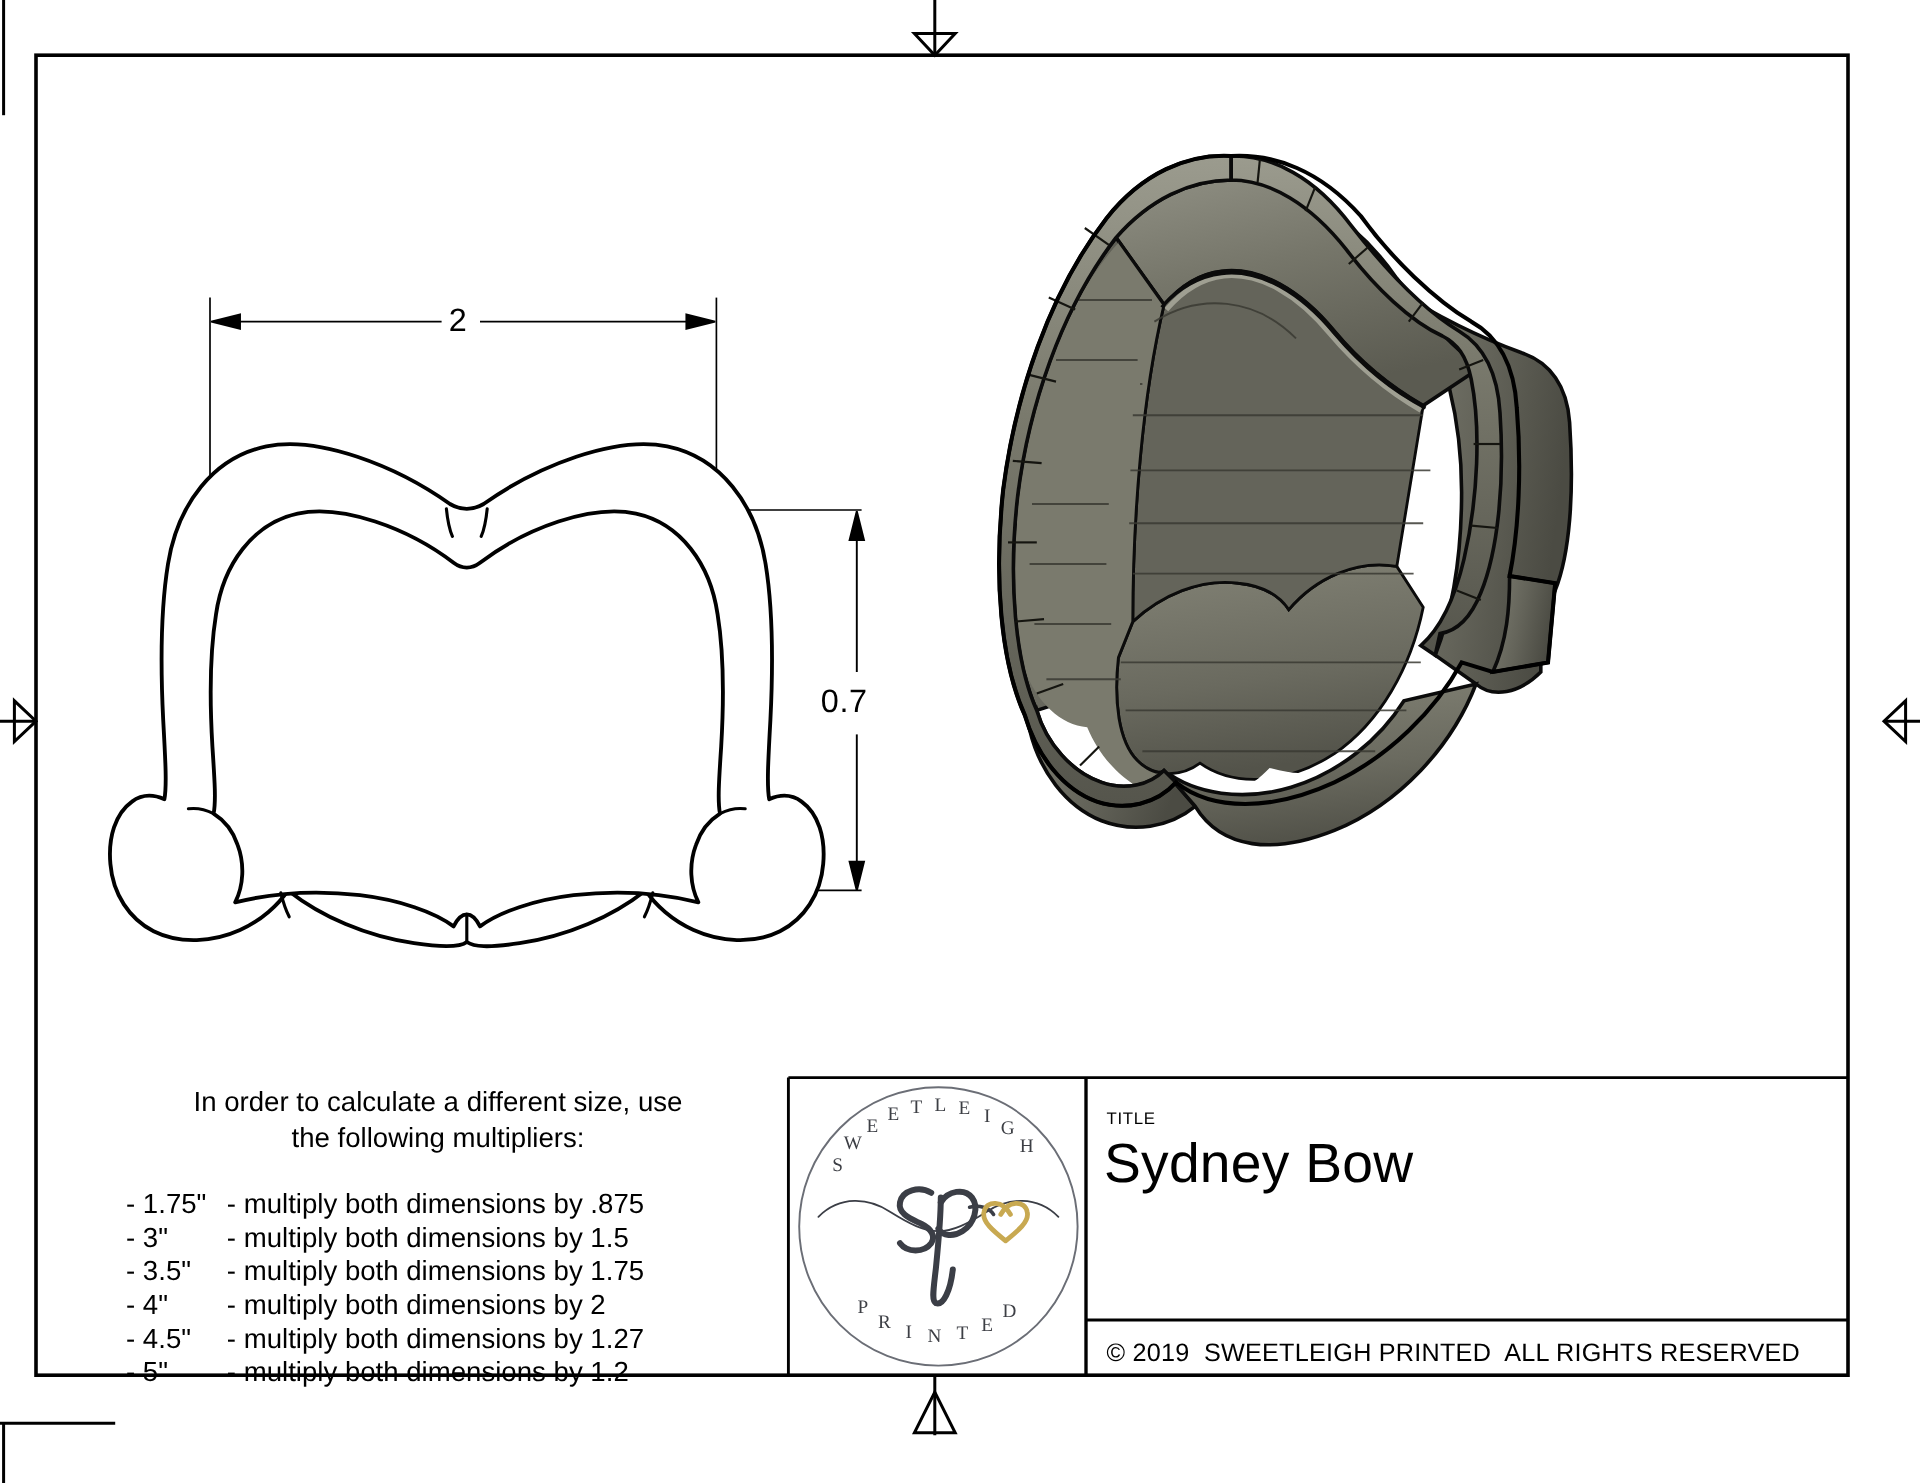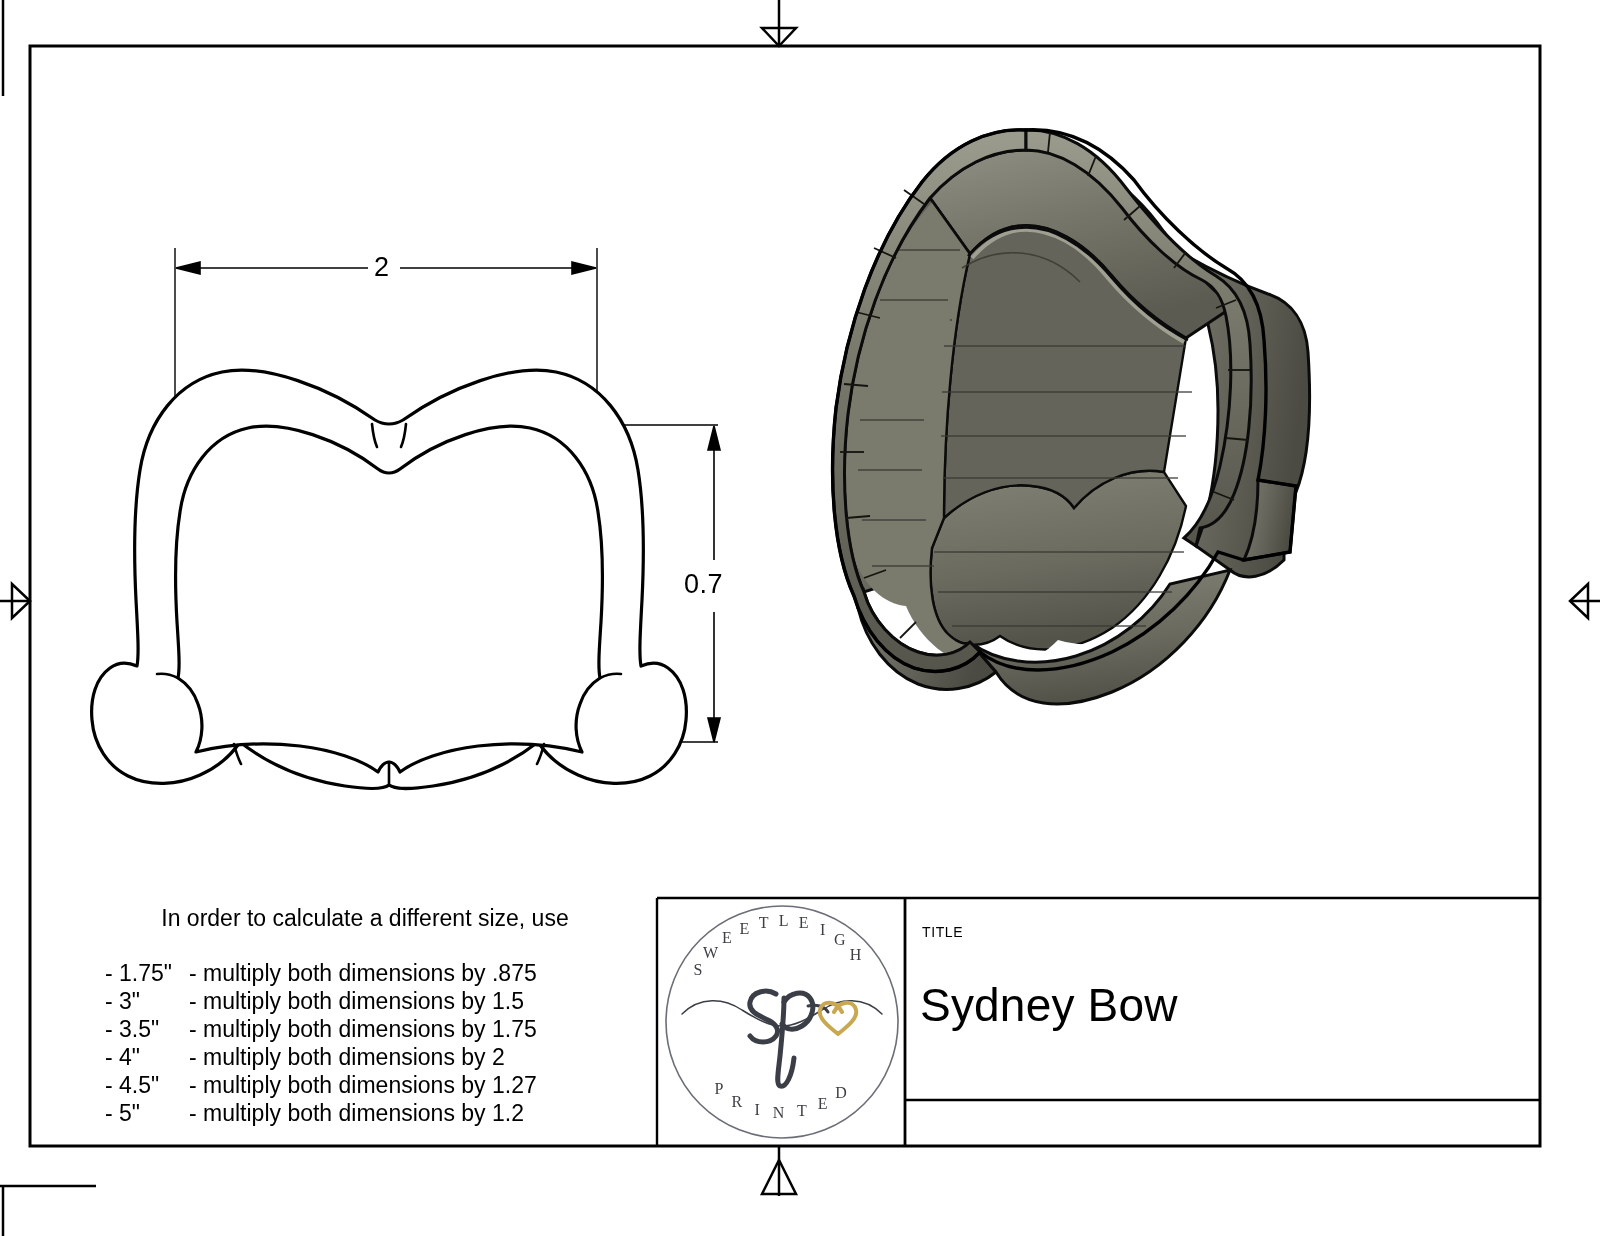--- a/index.html
+++ b/index.html
@@ -417,20 +417,21 @@
                C 1100,142 1062,128 1026,130 Z"></path>
     </g>
   </svg>
 
   <div class="txt dim-label" style="left:374px; top:254px;">2</div>
 
   <div class="txt dim-label" style="left:684px; top:571px;">0.7</div>
 
   <div style="position:absolute; left:105px; top:903px; width:520px;">
     <div class="notes-head">In order to calculate a different size, use</div>
+    <div class="notes-head">the following multipliers:</div>
     <div style="height:26px;"></div>
     <div class="notes-list">
       <div><span class="col-a">- 1.75"</span><span>- multiply both dimensions by .875</span></div>
       <div><span class="col-a">- 3"</span><span>- multiply both dimensions by 1.5</span></div>
       <div><span class="col-a">- 3.5"</span><span>- multiply both dimensions by 1.75</span></div>
       <div><span class="col-a">- 4"</span><span>- multiply both dimensions by 2</span></div>
       <div><span class="col-a">- 4.5"</span><span>- multiply both dimensions by 1.27</span></div>
       <div><span class="col-a">- 5"</span><span>- multiply both dimensions by 1.2</span></div>
     </div>
   </div>
@@ -487,16 +488,17 @@
       <path fill="none" stroke="#c8a951" stroke-width="4" stroke-linecap="round" stroke-linejoin="round" d="M 60,-10
                C 54,-22 40,-22 38,-12
                C 36,-4 46,4 56,12
                C 66,4 76,-4 74,-12
                C 72,-22 58,-22 52,-10"></path>
     </g>
   </svg>
 
   <div class="txt tb-title-label" style="left:922px; top:925px;">TITLE</div>
 
-  <div class="txt tb-title-value" style="left:920px; top:946px;margin-top:36px;">Sydney Bow</div>
-
+  <div class="txt tb-title-value" style="left:920px; top:946px;">Sydney Bow</div>
+
+  <div class="txt tb-copyright" style="left:922px; top:1117px;">© 2019  SWEETLEIGH PRINTED  ALL RIGHTS RESERVED</div>
 
 </div>
 
 </body></html>

